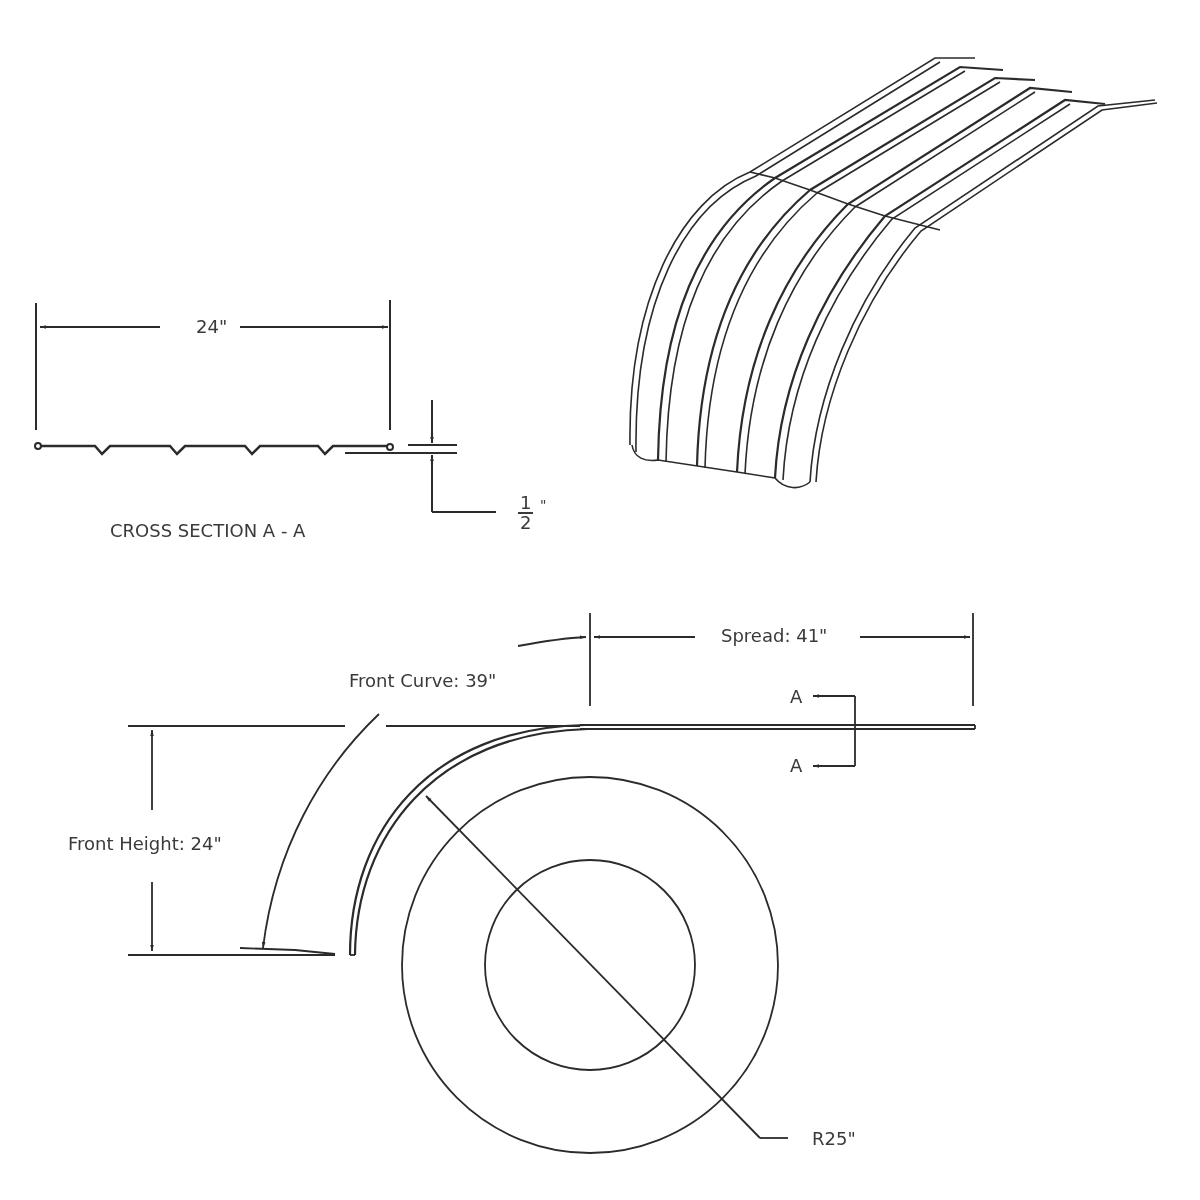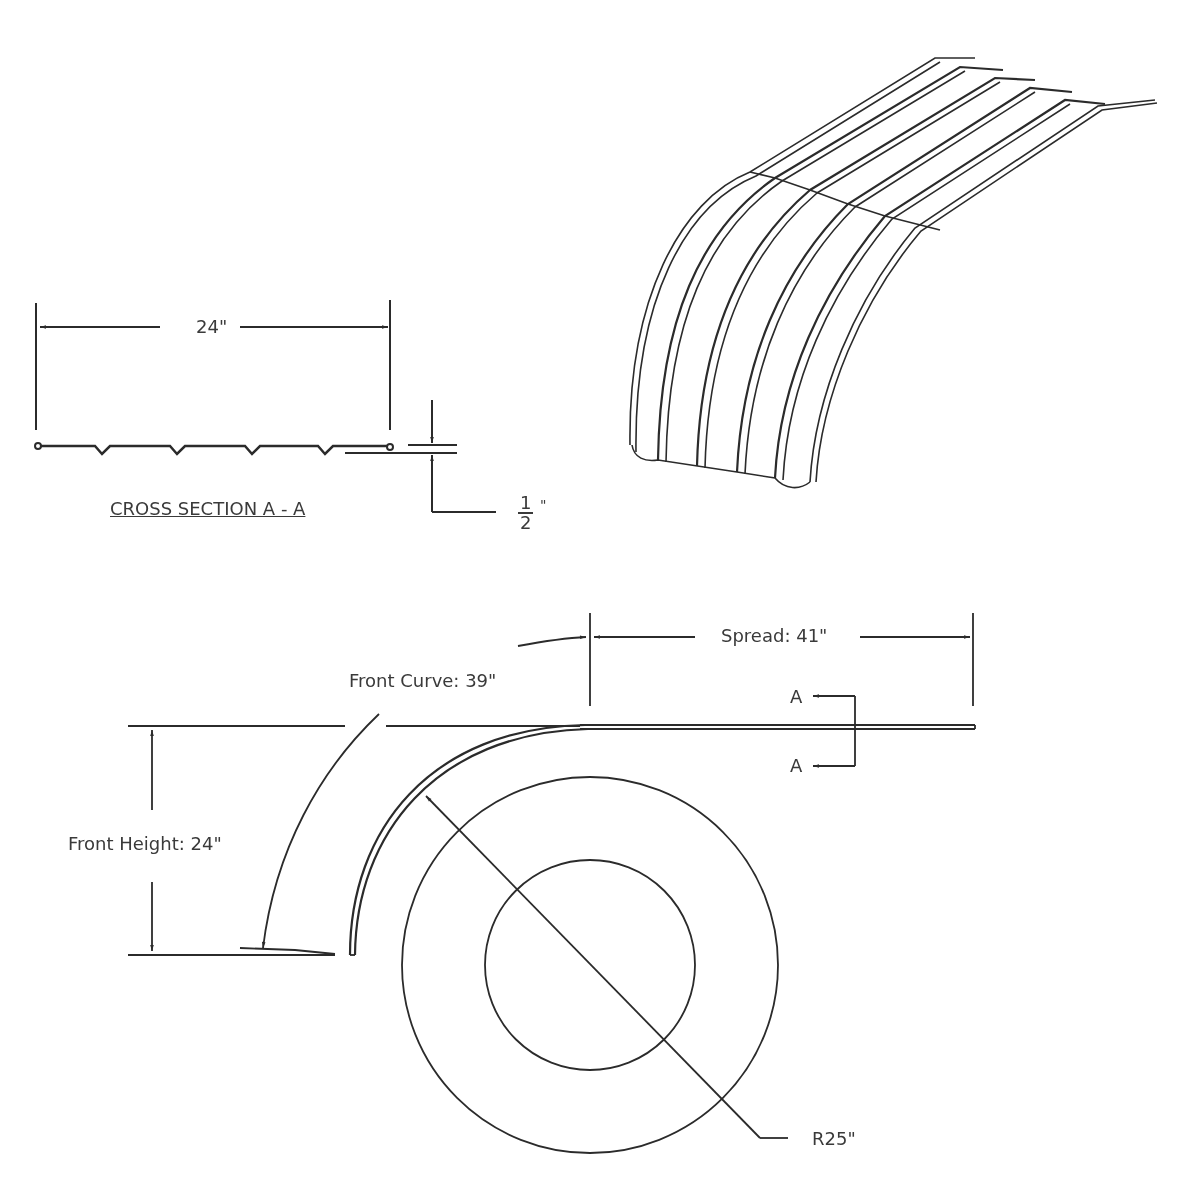--- a/index.html
+++ b/index.html
@@ -98,21 +98,21 @@
 
     <circle cx="590" cy="965" r="188"></circle>
     <circle cx="590" cy="965" r="105"></circle>
 
     <line x1="760" y1="1138" x2="426" y2="796" marker-end="url(#arr)"></line>
     <line x1="760" y1="1138" x2="788" y2="1138"></line>
   </g>
 </svg>
 
 <div class="lbl" style="left:196px; top:316px;">24"</div>
-<div class="lbl" style="left:110px; top:498px;text-decoration:underline;">CROSS SECTION A - A</div>
+<div class="lbl" style="left:110px; top:520px;">CROSS SECTION A - A</div>
 <div class="frac" style="left:518px; top:494px;">
   <span class="num">1</span>
   <span class="den">2</span>
   <span class="unit">"</span>
 </div>
 
 <div class="lbl" style="left:721px; top:625px;">Spread: 41"</div>
 <div class="lbl" style="left:349px; top:670px;">Front Curve: 39"</div>
 <div class="lbl" style="left:68px; top:833px;">Front Height: 24"</div>
 <div class="lbl" style="left:812px; top:1128px;">R25"</div>

